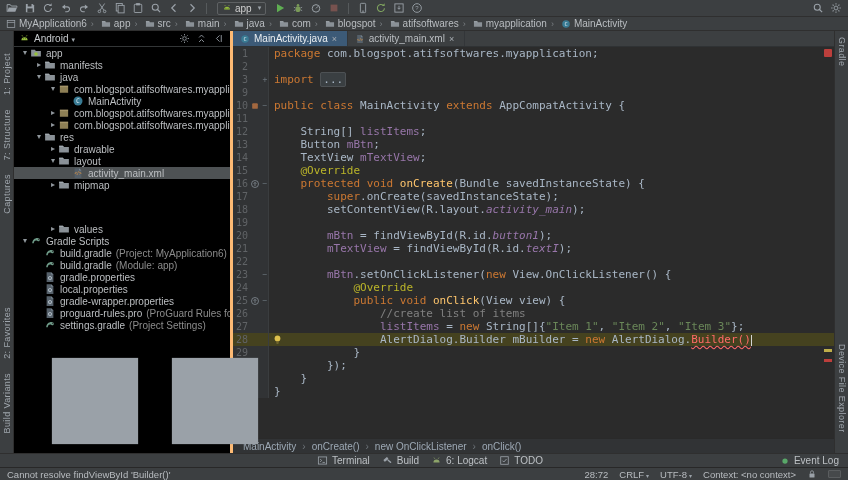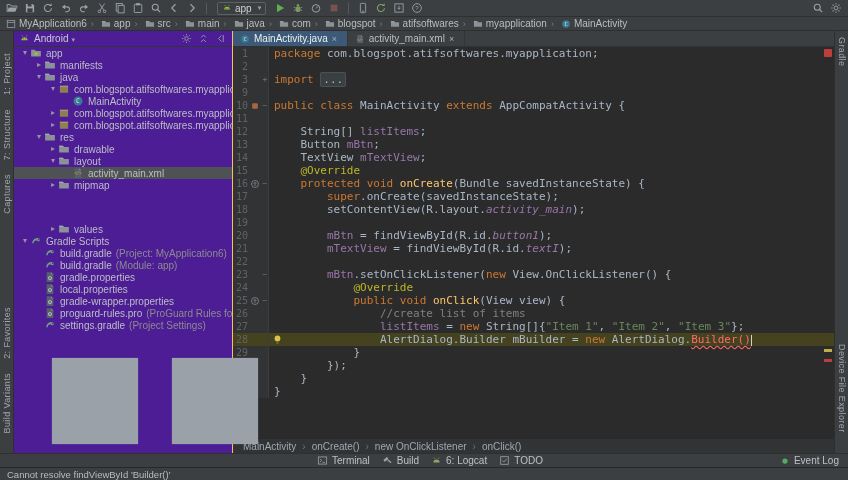--- a/index.html
+++ b/index.html
@@ -33,21 +33,21 @@
   .stripe-left{position:absolute;left:0;top:0;bottom:0;width:14px;background:#3c3f41;border-right:1px solid #2f2f2f}
   .stripe-right{position:absolute;right:0;top:0;bottom:0;width:14px;background:#3c3f41;border-left:1px solid #2f2f2f}
   .stripe-inner{display:flex;flex-direction:column;align-items:center;height:100%;padding:6px 0}
   .stripe-inner.padtop{padding-top:22px}
   .vlab{font-size:9px;color:#9fa6ad;letter-spacing:.4px;margin-bottom:14px;cursor:default}
   .vl{writing-mode:vertical-rl;transform:rotate(180deg)}
   .vr{writing-mode:vertical-rl}
   .push{margin-top:auto}
 
   
-  .project{position:absolute;left:14px;top:0;bottom:0;width:219px;background:#4c1d95;border-right:1px solid #fdba74;overflow:hidden}
+  .project{position:absolute;left:14px;top:0;bottom:0;width:219px;background:#000000;border-right:3px solid #fdba74;overflow:hidden}
   .proj-header{height:16px;display:flex;align-items:center;gap:4px;padding:0 5px;border-bottom:1px solid #333637}
   .proj-header .ic{width:11px;height:11px}
   .ph-title{color:#c7cbce}
   .ph-icons{margin-left:auto;display:inline-flex;gap:3px}
   .ph-icons .tbi{width:14px;height:13px}
   .ph-icons .tbi svg{width:11px;height:11px}
   .tree{position:absolute;top:16px;left:0;right:0;bottom:0;overflow:hidden}
   .trow{height:12px;display:flex;align-items:center;white-space:nowrap;overflow:hidden;cursor:default}
   .trow.selected{background:#4e5254}
   .arrow{width:10px;flex:none;color:#8f969c;font-size:8px;text-align:center;line-height:12px}
@@ -785,14 +785,27 @@
           <svg viewBox="0 0 16 16">
             <circle cx="8" cy="8" r="4.2" fill="#59a869"></circle>
           </svg>
         </span>
         <span>Event Log</span>
       </span>
     </div>
 
   <div class="statusbar">
     <span class="sb-msg">Cannot resolve findViewById 'Builder()'</span>
+    <span class="sb-right" id="sbRight">
+        <span>28:72</span>
+        <span class="sbdd">CRLF</span>
+        <span class="sbdd">UTF-8</span>
+        <span>Context: &lt;no context&gt;</span>
+        <span class="ic">
+          <svg viewBox="0 0 16 16">
+            <rect x="4" y="7" width="8" height="6.5" rx="0.8" fill="#9aa1a8"></rect>
+            <path d="M5.6 7V5.2a2.4 2.4 0 0 1 4.8 0V7" fill="none" stroke="#9aa1a8" stroke-width="1.3"></path>
+          </svg>
+        </span>
+        <span class="memw"></span>
+      </span>
   </div>
 </div>
 
 </body></html>

